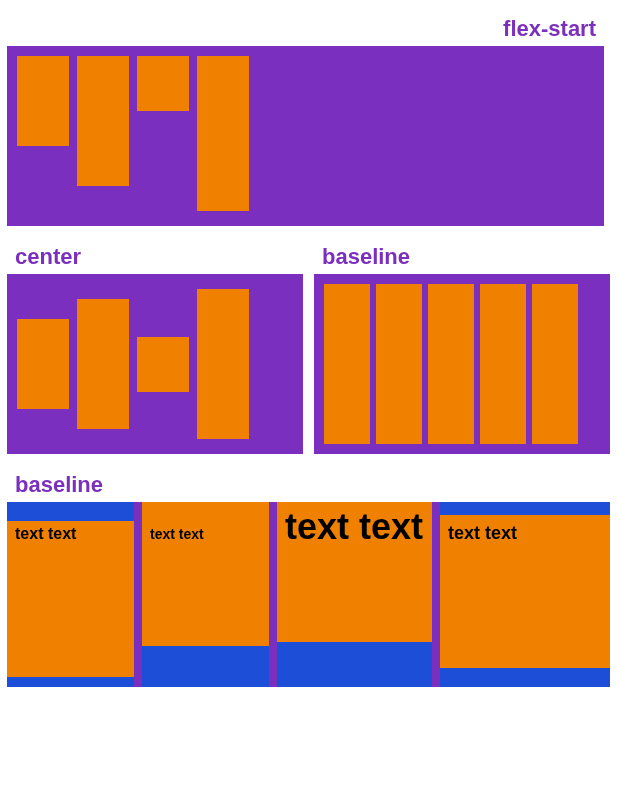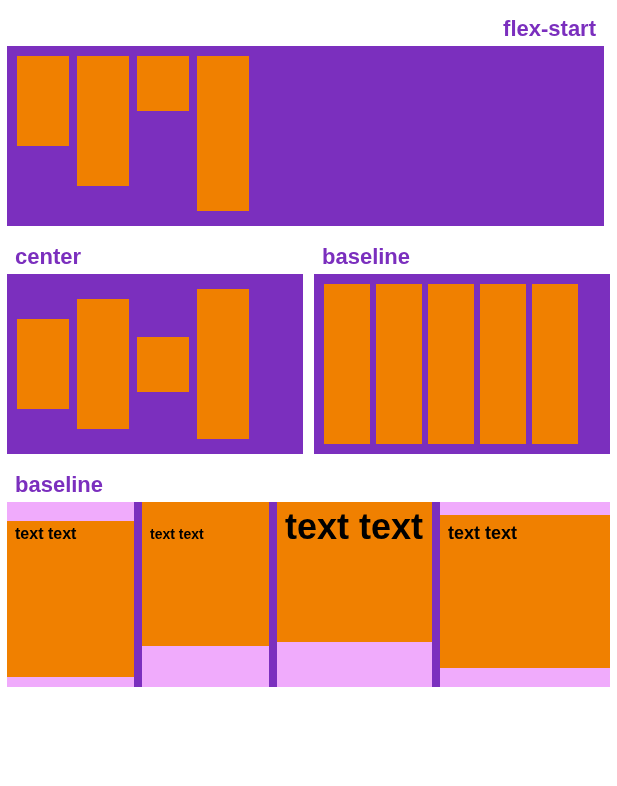--- a/index.html
+++ b/index.html
@@ -61,21 +61,21 @@
         <div class="orange" style="width:46px;"></div>
         <div class="orange" style="width:46px;"></div>
         <div class="orange" style="width:46px;"></div>
         <div class="orange" style="width:46px;"></div>
       </div>
     </div>
   </div>
 
   <div style="padding: 10px 7px 0 7px;">
     <div class="section-label">baseline</div>
-    <div style="background:#f0abfc; display:flex; align-items:baseline; min-height:185px; padding:0; position:relative;">
+    <div style="background:#1d4ed8; display:flex; align-items:baseline; min-height:185px; padding:0; position:relative;">
 
       <div style="background:#f08000; width:127px; display:flex; flex-direction:column; padding:0;">
         <div style="font-size:16px; font-weight:bold; color:#000; padding: 4px 8px; white-space:nowrap;">text text</div>
         <div style="height:130px;"></div>
       </div>
 
       <div style="width:8px; background:#7b2fbe; align-self:stretch;"></div>
 
       <div style="background:#f08000; width:127px; display:flex; flex-direction:column; padding:0;">
         <div style="font-size:14px; font-weight:bold; color:#000; padding: 24px 8px 4px 8px; white-space:nowrap;">text text</div>

